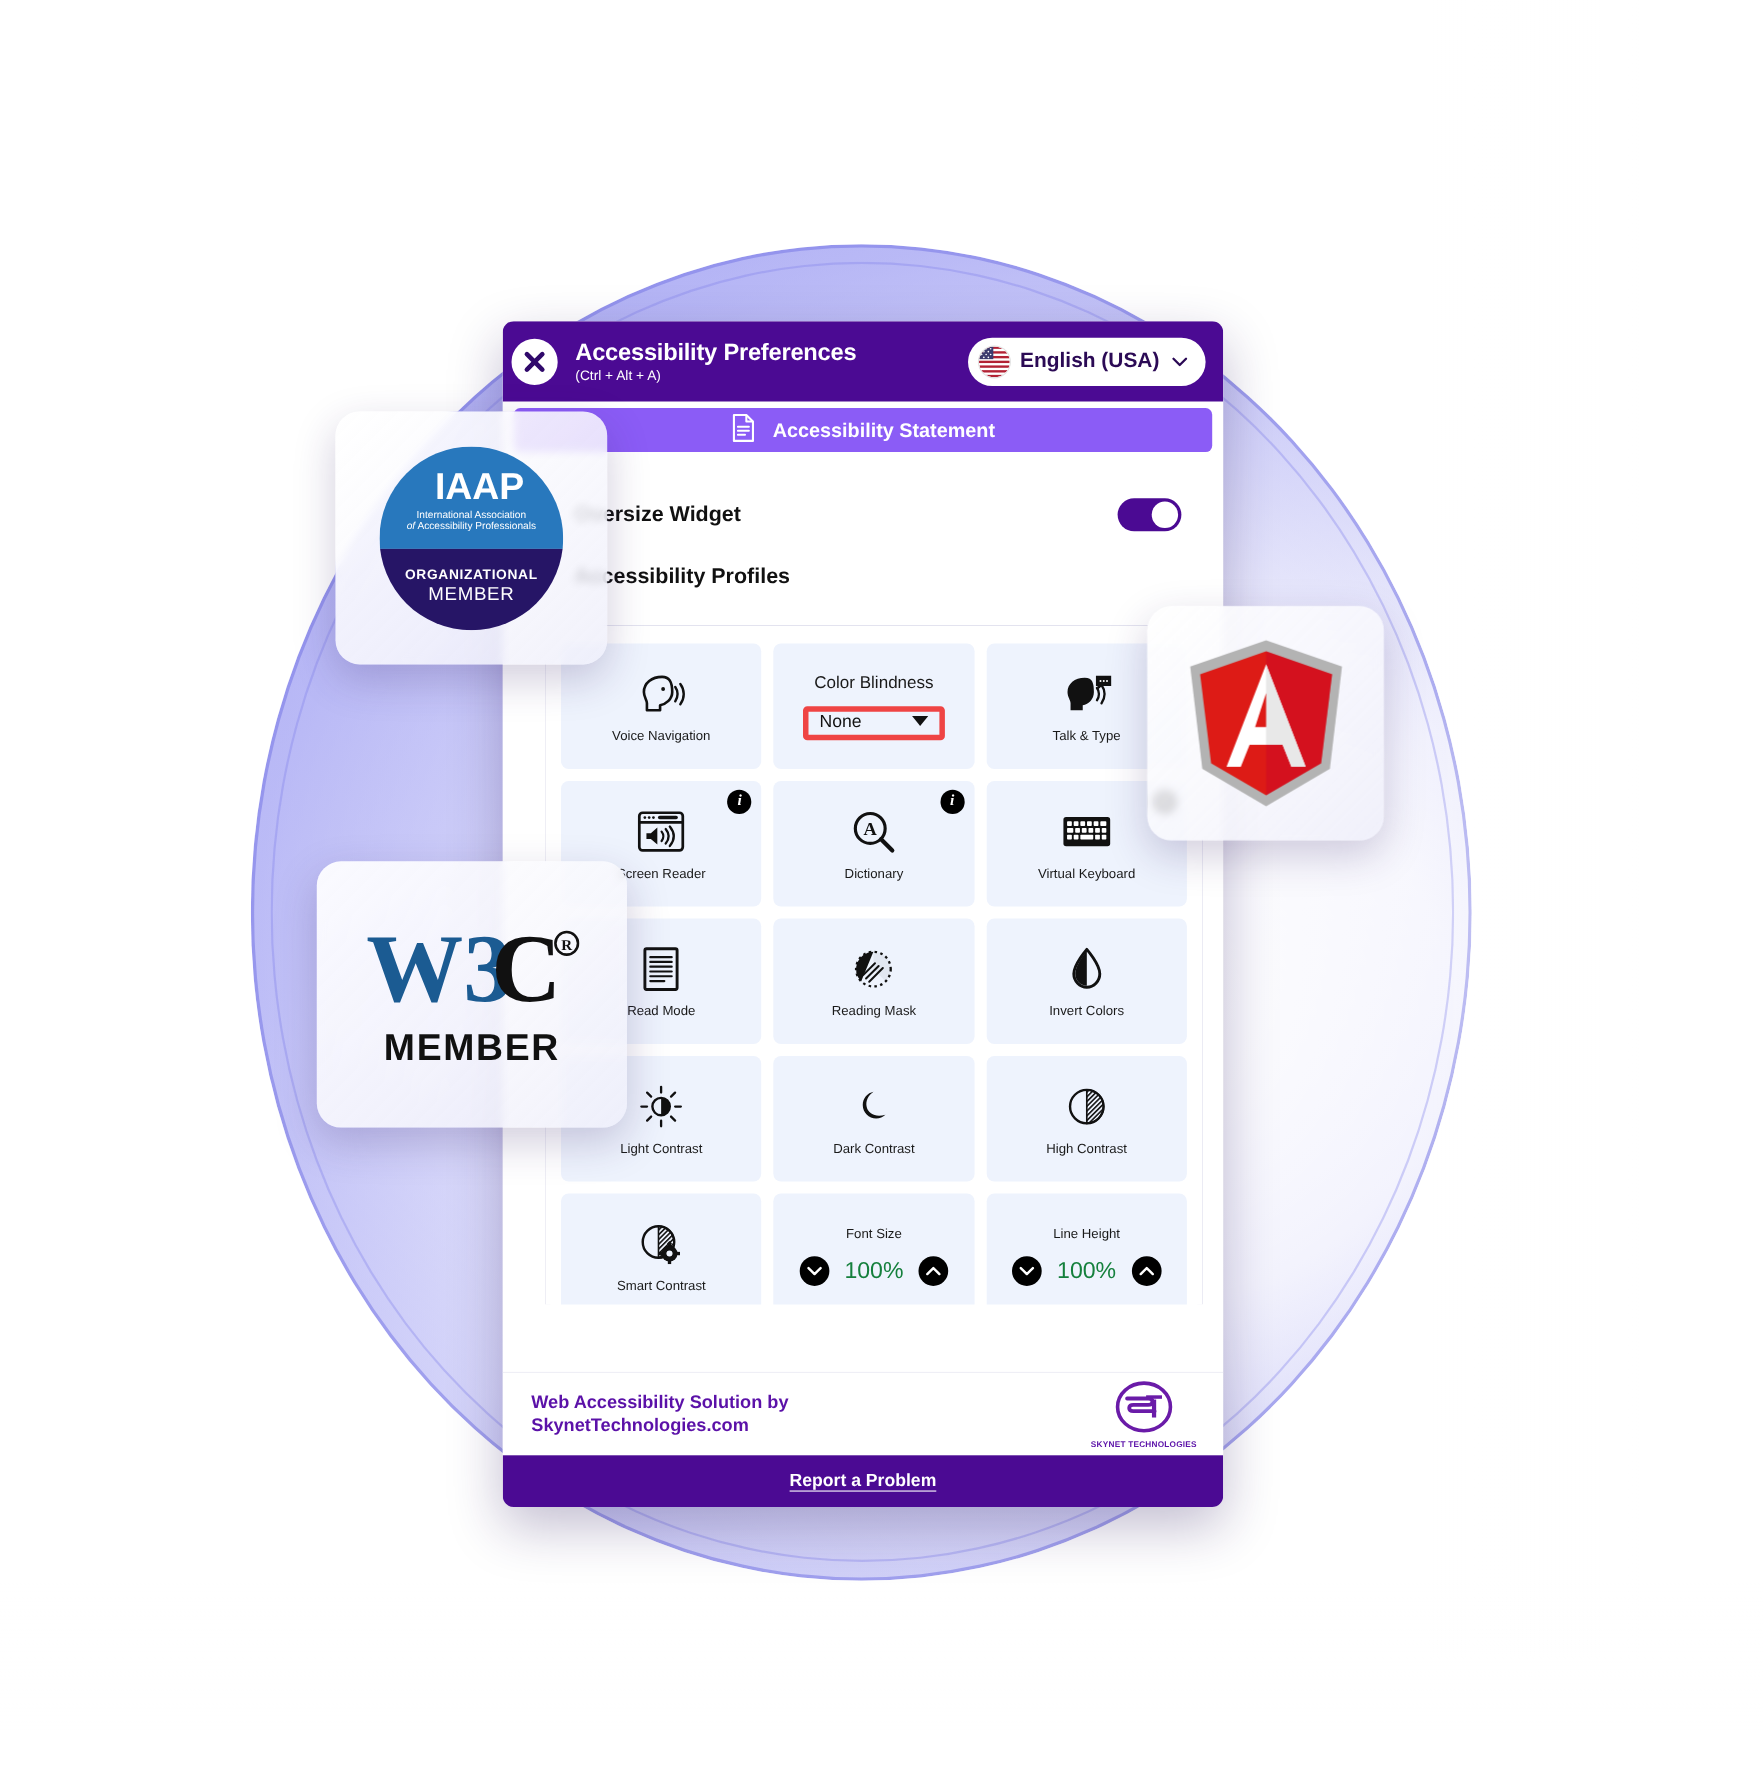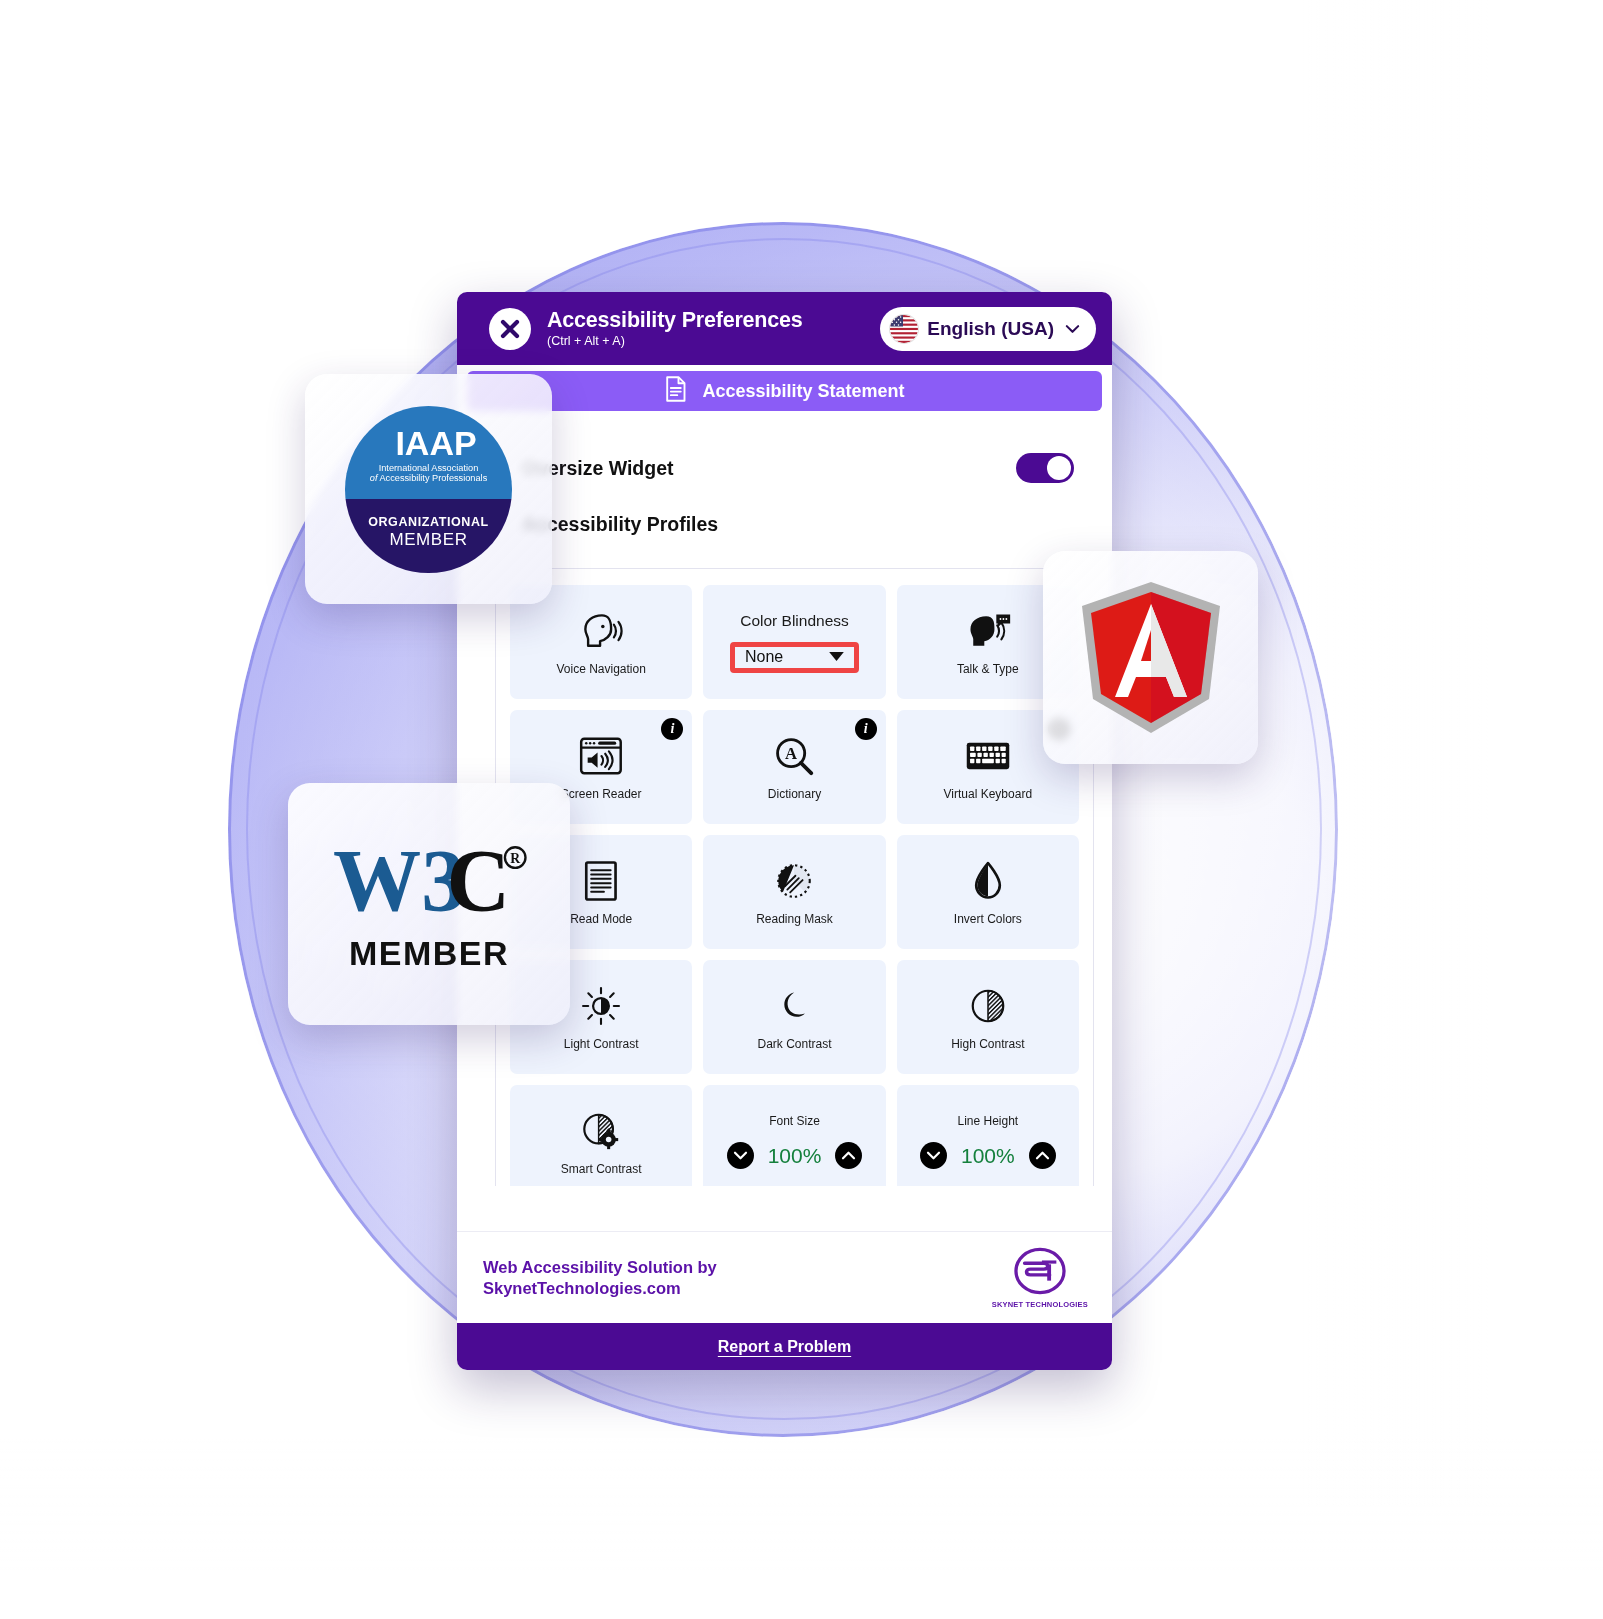--- a/index.html
+++ b/index.html
@@ -46,21 +46,21 @@
     box-shadow: 0 18px 48px rgba(40,20,90,0.28);
     overflow: hidden;
     display: flex; flex-direction: column;
   }
 
   
   .wg-header {
     background: #4b0a93;
     height: 73px;
     display: flex; align-items: center;
-    padding: 0 16px 0 32px;
+    padding: 0 16px 0 8px;
     flex: 0 0 auto;
     position: relative;
   }
   .close-btn {
     width: 42px; height: 42px; border-radius: 50%;
     background: #ffffff;
     display: flex; align-items: center; justify-content: center;
     flex: 0 0 auto;
     cursor: pointer;
   }
@@ -169,21 +169,21 @@
   .stepper { display:flex; align-items:center; justify-content:center; gap:14px; }
   .st-btn {
     width:27px; height:27px; border-radius:50%; background:#000;
     display:flex; align-items:center; justify-content:center; cursor:pointer;
   }
   .st-val { font-size:21px; color:#15803d; min-width:47px; text-align:center; }
 
   
   .wg-footer {
     background:#ffffff;
-    height: 92px; flex: 0 0 auto;
+    height: 76px; flex: 0 0 auto;
     display:flex; align-items:center; justify-content:space-between;
     padding: 0 24px 0 26px;
     border-top: 1px solid #ececf4;
   }
   .foot-text { color:#5b11a8; font-weight:bold; font-size:16.5px; line-height:1.25; }
   .skynet { display:flex; flex-direction:column; align-items:center; gap:3px; }
   .skynet .st-cap { color:#5b11a8; font-size:7.5px; font-weight:bold; letter-spacing:0.2px; }
   .wg-bottom {
     background:#4b0a93; height:47px; flex:0 0 auto;
     display:flex; align-items:center; justify-content:center;

